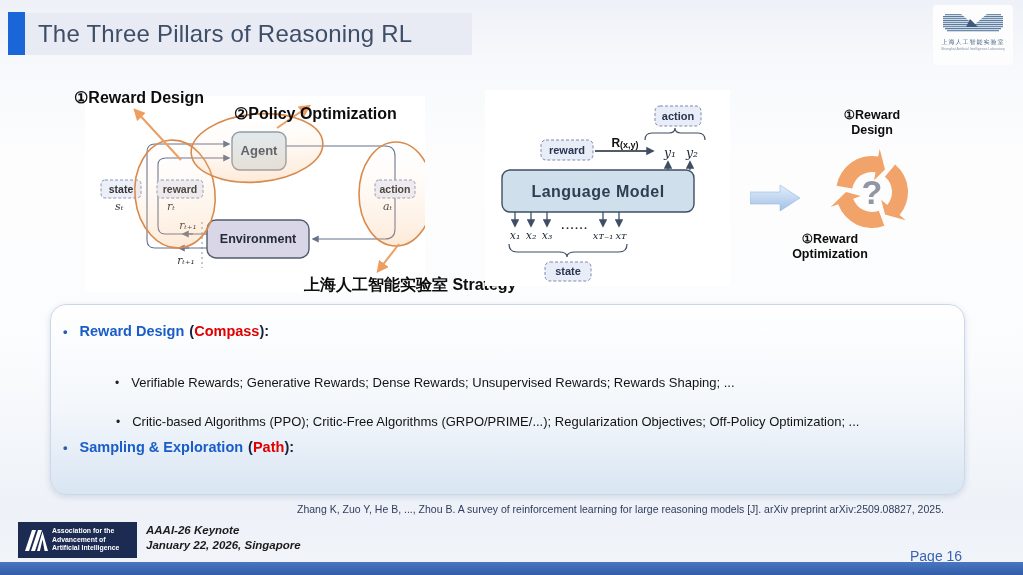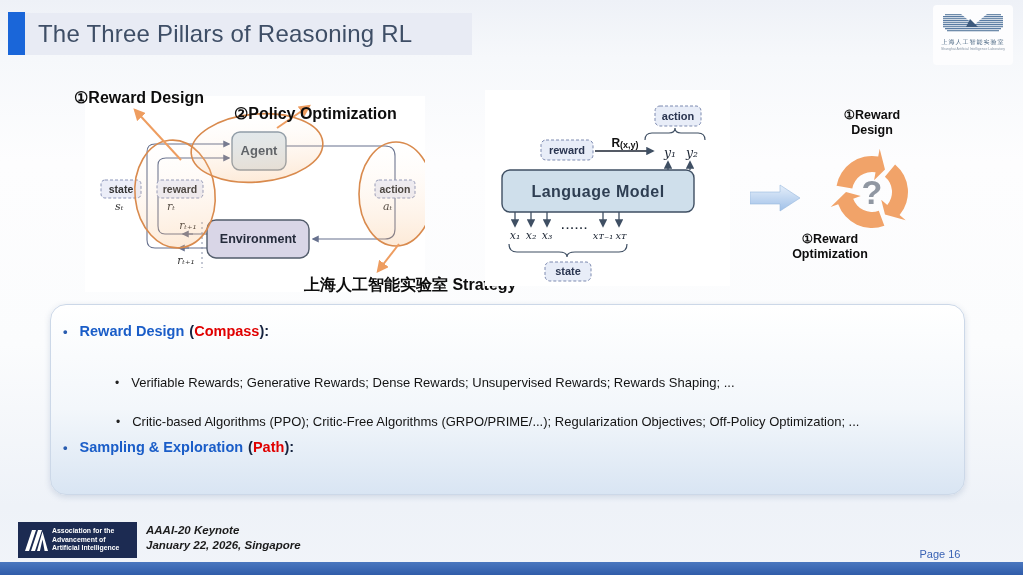--- a/index.html
+++ b/index.html
@@ -38,21 +38,21 @@
   .dot-sub{color:#222;margin-right:12px;font-size:12px;}
   .bname{color:#1a5dc8;}
   .bpar{color:#16233f;}
   .bpar.open{margin-left:5px;}
   .bkw{color:#e00000;}
   
   .citation{left:297px;top:503px;width:670px;font-size:10.5px;color:#2f3d5c;}
   .aaai-logo{left:18px;top:522px;width:119px;height:36px;background:#1c2b52;display:flex;align-items:center;padding:2px 4px;}
   .aaai-text{color:#ffffff;font-size:6.9px;font-weight:bold;line-height:8.6px;margin-left:3px;white-space:nowrap;}
   .keynote{left:146px;top:523px;font-size:11.5px;font-weight:bold;font-style:italic;color:#1b1b1b;line-height:15px;white-space:nowrap;}
-  .page-num{left:910px;top:548px;width:60px;text-align:center;font-size:11px;color:#3a63b5;}
+  .page-num{left:910px;top:548px;width:60px;font-size:14px;color:#3a63b5;}
   .bottom-bar{left:0;top:562px;width:1023px;height:13px;background:linear-gradient(180deg,#4a77bf,#305ca9);}
   svg text{font-family:"Liberation Sans",sans-serif;}
   svg .serif{font-family:"DejaVu Serif","Liberation Serif",serif;font-style:italic;}
 </style>
 </head>
 <body>
 
 <div class="slide">
 
   <div class="abs title-bar"></div>
@@ -204,33 +204,34 @@
       <span class="dot-sub">•</span><span>Verifiable Rewards; Generative Rewards; Dense Rewards; Unsupervised Rewards; Rewards Shaping; ...</span>
     </div>
     <div class="bline bmain" style="left:12px;top:134px;">
       <span class="dot-main">•</span><span class="bname">Sampling &amp; Exploration</span><span class="bpar open">(</span><span class="bkw">Path</span><span class="bpar">):</span>
     </div>
     <div class="bline bsub" style="left:65px;top:109px;">
       <span class="dot-sub">•</span><span>Critic-based Algorithms (PPO); Critic-Free Algorithms (GRPO/PRIME/...); Regularization Objectives; Off-Policy Optimization; ...</span>
     </div>
   </div>
 
+  <div class="abs citation">Zhang K, Zuo Y, He B, ..., Zhou B. A survey of reinforcement learning for large reasoning models [J]. arXiv preprint arXiv:2509.08827, 2025.</div>
 
   <div class="abs aaai-logo">
     <svg width="27" height="27" viewBox="0 0 27 27">
       <polygon points="3,24 7,24 14,3 10,3" fill="#ffffff"></polygon>
       <polygon points="9,24 13,24 20,3 16,3" fill="#ffffff"></polygon>
       <path d="M15,24 L20.5,4.5 L26,24 H22.6 L20.5,12.5 L17.9,24 Z" fill="#ffffff"></path>
     </svg>
     <div class="aaai-text">
       <div>Association for the</div>
       <div>Advancement of</div>
       <div>Artificial Intelligence</div>
     </div>
   </div>
   <div class="abs keynote">
-    <div>AAAI-20 Keynote</div>
+    <div>AAAI-26 Keynote</div>
     <div>January 22, 2026, Singapore</div>
   </div>
   <div class="abs page-num">Page 16</div>
   <div class="abs bottom-bar"></div>
 
 </div>
 
 </body></html>

